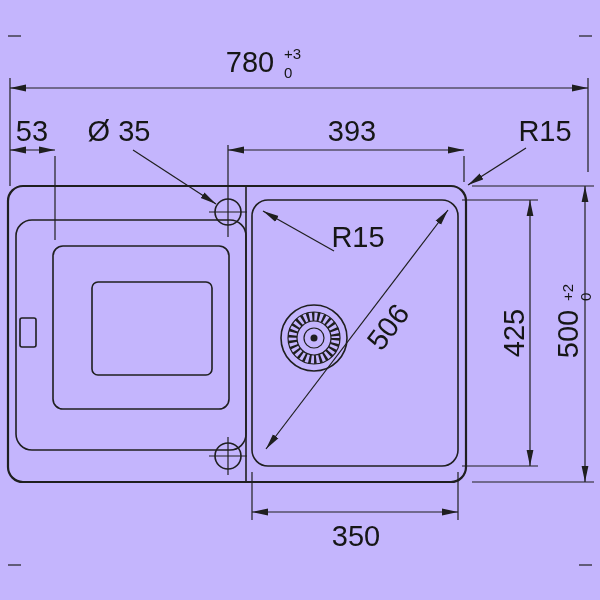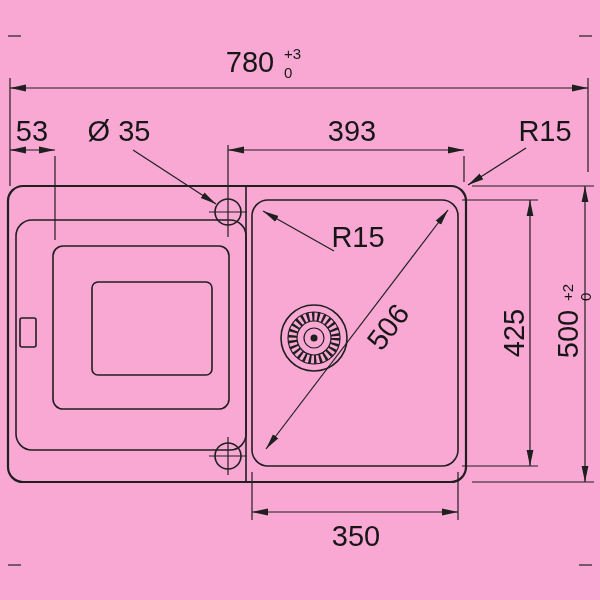--- a/index.html
+++ b/index.html
@@ -1,16 +1,16 @@
 <!DOCTYPE html>
 <html><head>
 <meta charset="utf-8">
 <style>
   html,body{margin:0;padding:0;background:#ffffff;}
-  .canvas{width:600px;height:600px;background:#f9a8d4;position:relative;overflow:hidden;}
+  .canvas{width:600px;height:600px;background:#c4b5fd;position:relative;overflow:hidden;}
   svg{display:block;}
   .heavy{fill:none;stroke:#1f1f1f;stroke-width:2.2;}
   .mid{fill:none;stroke:#1f1f1f;stroke-width:1.6;}
   .thin{fill:none;stroke:#1f1f1f;stroke-width:1.2;}
   .dim{font-family:"Liberation Sans",sans-serif;font-size:29px;fill:#161616;}
   .tol{font-family:"Liberation Sans",sans-serif;font-size:15px;fill:#161616;}
   .mIt{text-anchor:middle;}
 </style>
 </head>
 <body>

